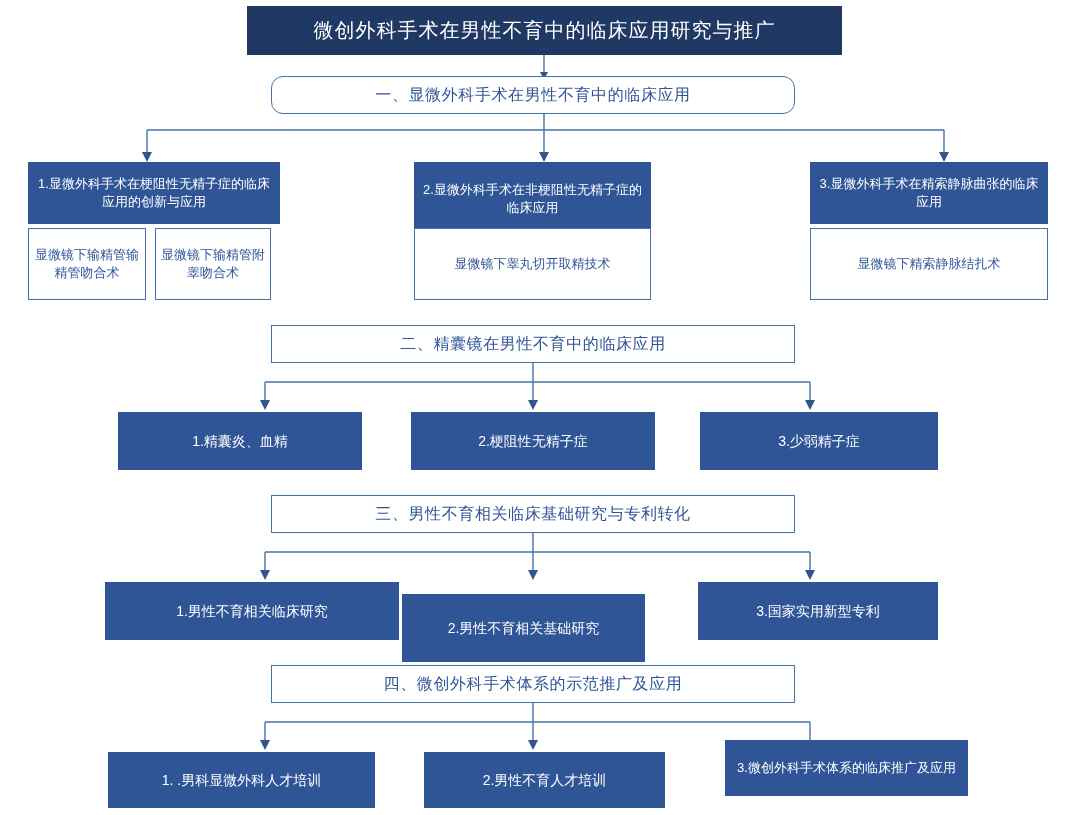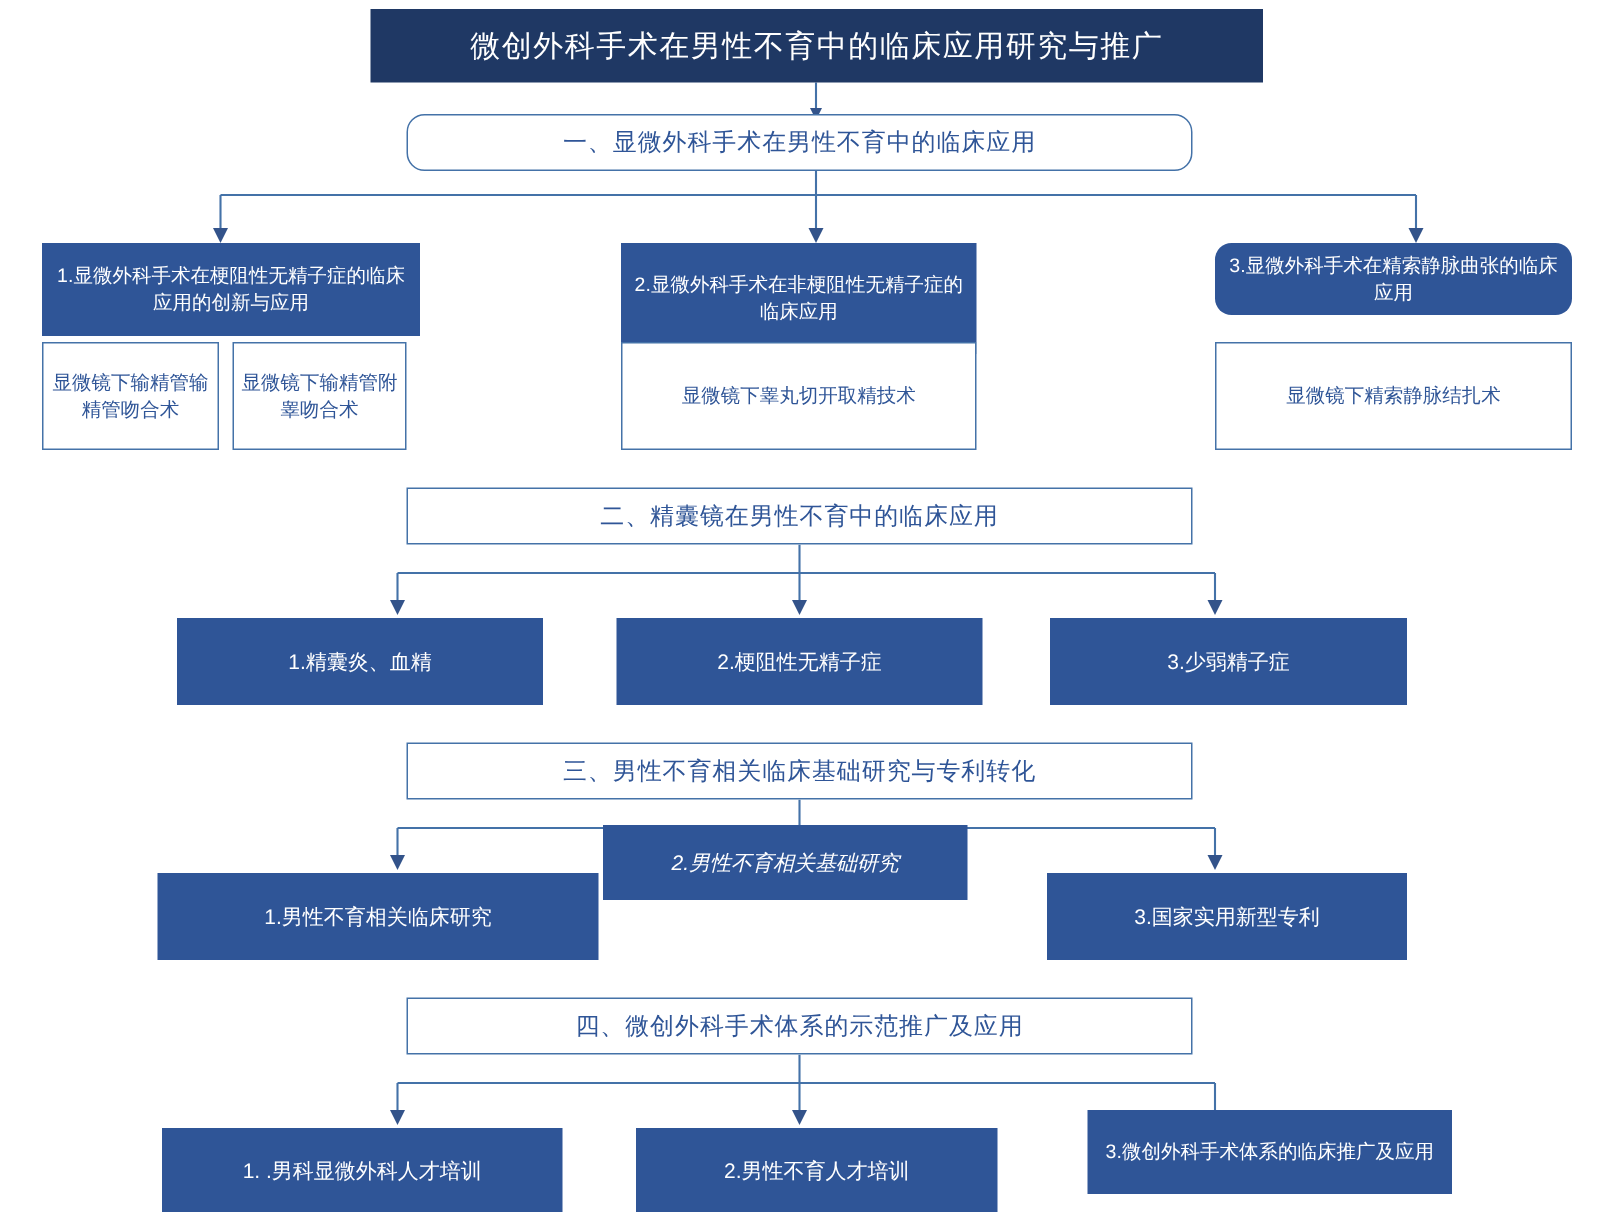--- a/index.html
+++ b/index.html
@@ -147,33 +147,33 @@
 
   <div class="section-header" style="top:76px;border-radius:12px;">一、显微外科手术在男性不育中的临床应用</div>
 
   <div class="nbox small" style="left:28px; top:162px; width:252px; height:62px;">1.显微外科手术在梗阻性无精子症的临床应用的创新与应用</div>
   <div class="wbox" style="left:28px; top:228px; width:118px; height:72px;">显微镜下输精管输精管吻合术</div>
   <div class="wbox" style="left:155px; top:228px; width:116px; height:72px;">显微镜下输精管附睾吻合术</div>
 
   <div class="nbox small" style="left:414px; top:162px; width:237px; height:74px;">2.显微外科手术在非梗阻性无精子症的临床应用</div>
   <div class="wbox" style="left:414px; top:228px; width:237px; height:72px;">显微镜下睾丸切开取精技术</div>
 
-  <div class="nbox small" style="left:810px; top:162px; width:238px; height:48px;border-radius:11px;">3.显微外科手术在精索静脉曲张的临床应用</div>
+  <div class="nbox small" style="left:810px; top:162px; width:238px; height:62px;">3.显微外科手术在精索静脉曲张的临床应用</div>
   <div class="wbox" style="left:810px; top:228px; width:238px; height:72px;text-align:center;">显微镜下精索静脉结扎术</div>
 
   <div class="section-header" style="top:325px;">二、精囊镜在男性不育中的临床应用</div>
 
   <div class="nbox" style="left:118px; top:412px; width:244px; height:58px;">1.精囊炎、血精</div>
   <div class="nbox" style="left:411px; top:412px; width:244px; height:58px;">2.梗阻性无精子症</div>
   <div class="nbox" style="left:700px; top:412px; width:238px; height:58px;">3.少弱精子症</div>
 
   <div class="section-header" style="top:495px;">三、男性不育相关临床基础研究与专利转化</div>
 
   <div class="nbox" style="left:105px; top:582px; width:294px; height:58px;">1.男性不育相关临床研究</div>
-  <div class="nbox" style="left:402px; top:550px; width:243px; height:50px;font-style:italic;">2.男性不育相关基础研究</div>
+  <div class="nbox" style="left:402px; top:594px; width:243px; height:68px;">2.男性不育相关基础研究</div>
   <div class="nbox" style="left:698px; top:582px; width:240px; height:58px;">3.国家实用新型专利</div>
 
   <div class="section-header" style="top:665px;">四、微创外科手术体系的示范推广及应用</div>
 
   <div class="nbox" style="left:108px; top:752px; width:267px; height:56px;">1. .男科显微外科人才培训</div>
   <div class="nbox" style="left:424px; top:752px; width:241px; height:56px;">2.男性不育人才培训</div>
   <div class="nbox small" style="left:725px; top:740px; width:243px; height:56px;">3.微创外科手术体系的临床推广及应用</div>
 
 </div>
 

